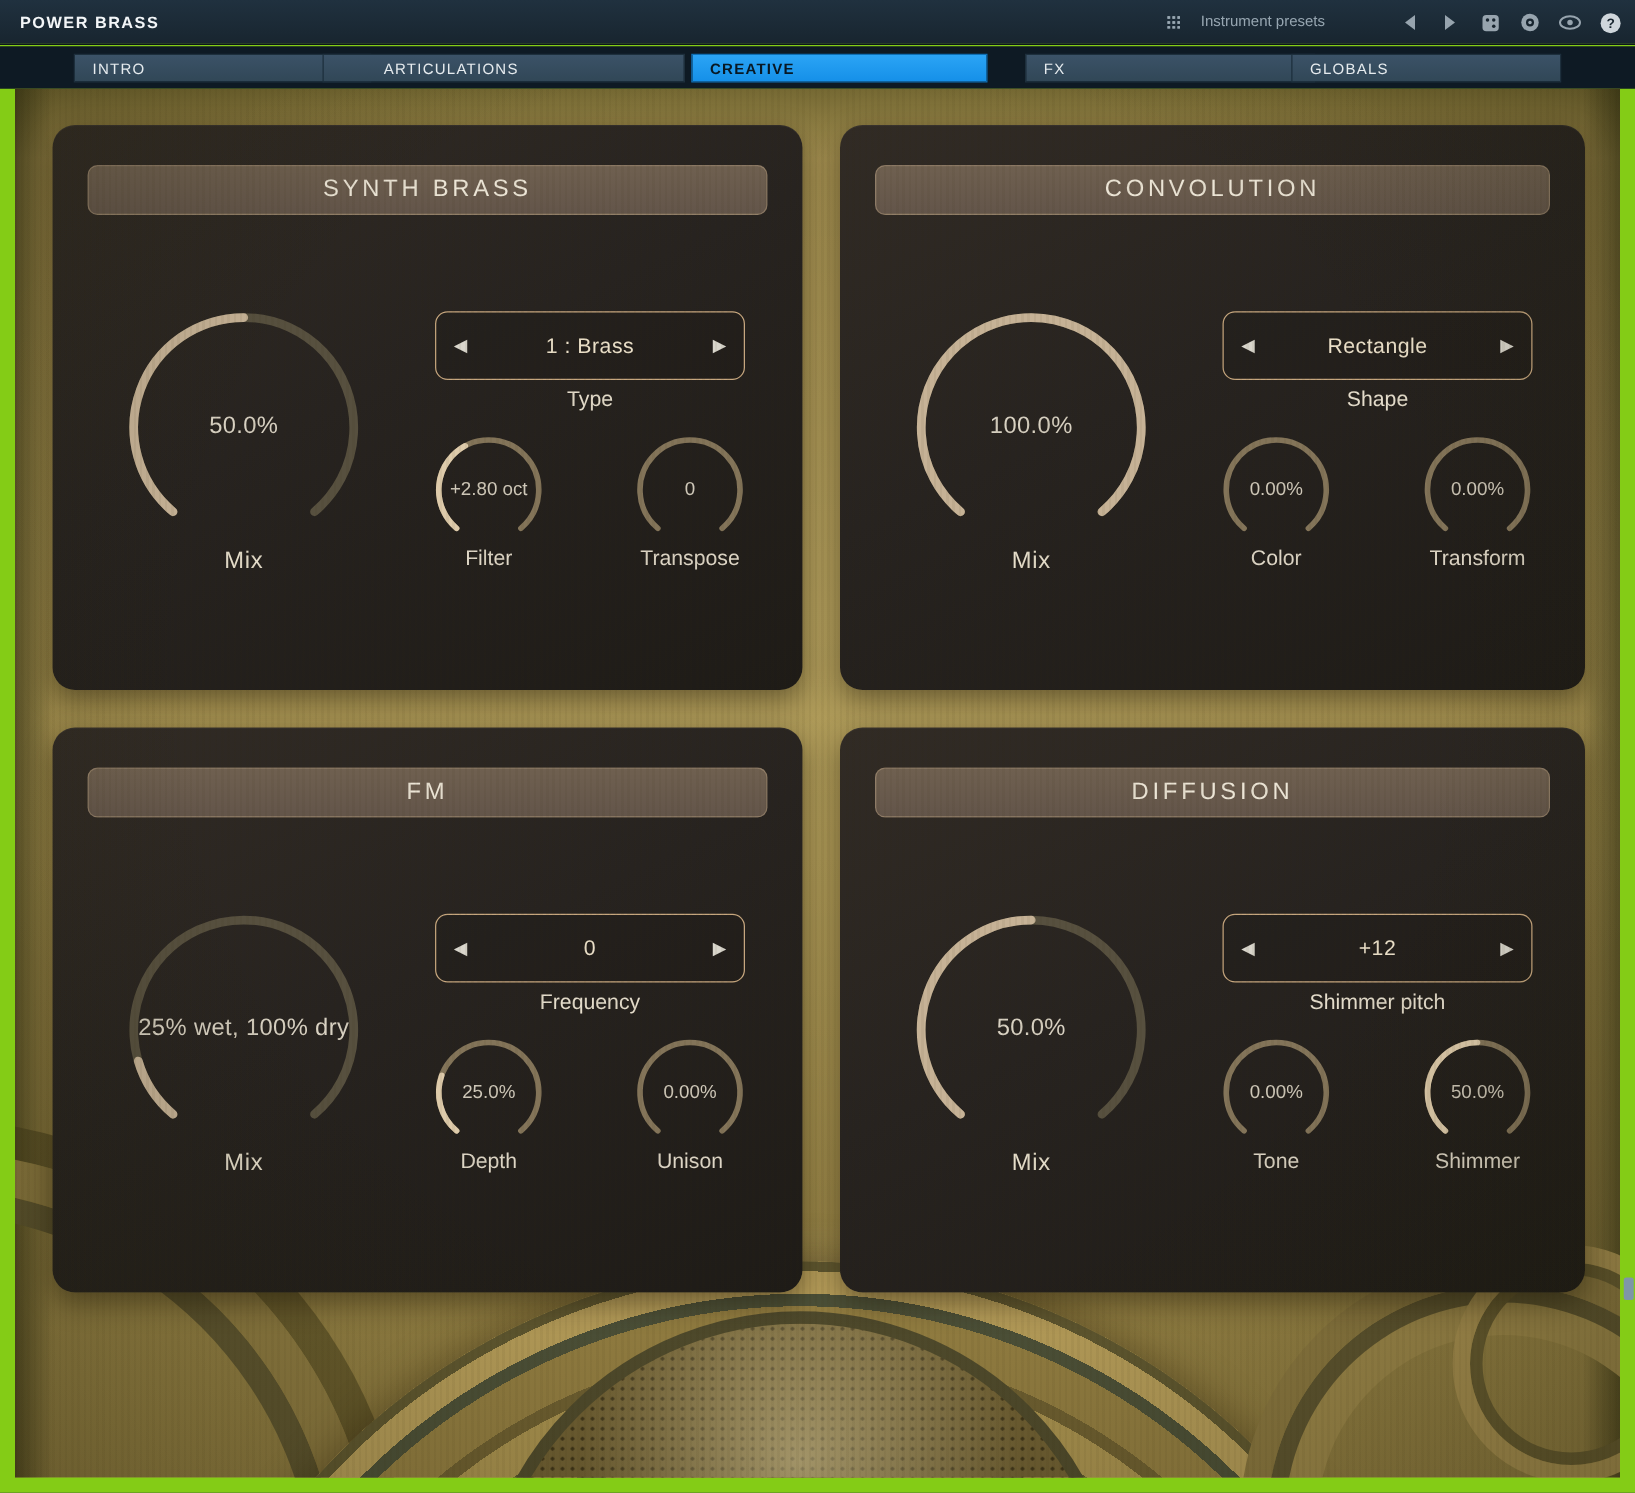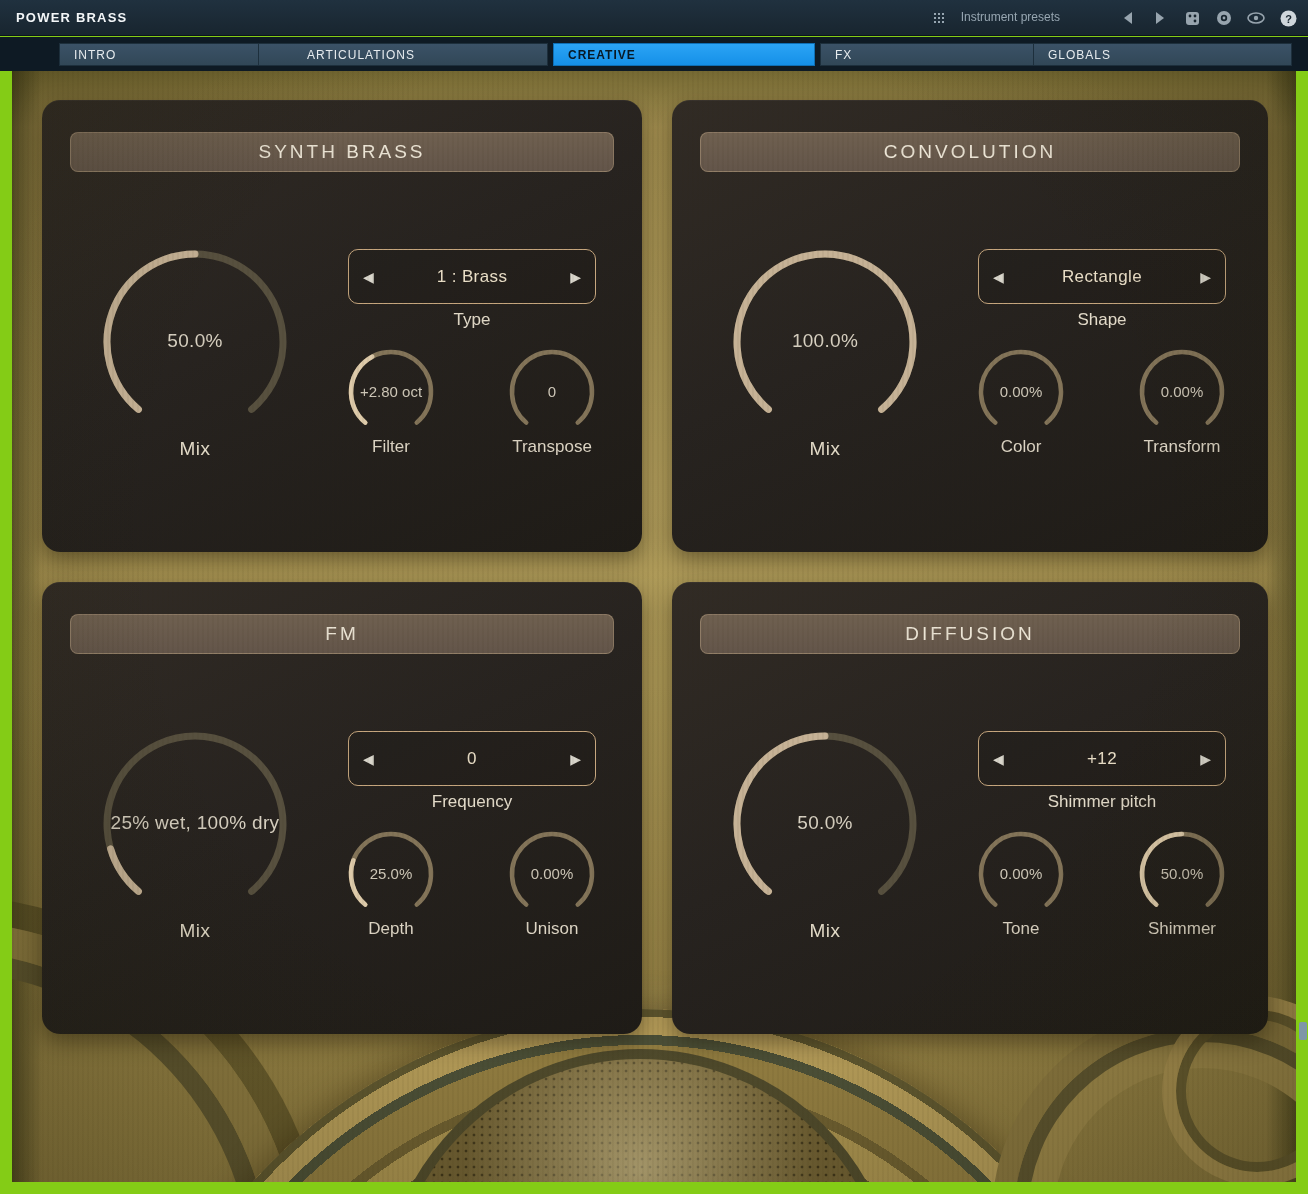--- a/index.html
+++ b/index.html
@@ -147,23 +147,23 @@
           <circle cx="8.5" cy="8.5" r="8" fill="#cfd6db"></circle>
           <text x="8.5" y="12.5" text-anchor="middle" font-size="11" font-weight="bold" fill="#17242e" font-family="Liberation Sans, sans-serif">?</text>
         </svg>
       </div>
     </div>
   </div>
 
   <div class="tabbar">
     <div class="tab" style="left:16px;  width:238px;margin-left:43px;">INTRO</div>
     <div class="tab" style="left:258px; width:290px;padding-left:48px;">ARTICULATIONS</div>
-    <div class="tab active" style="left:553px; width:262px;">CREATIVE</div>
+    <div class="tab active" style="left:553px; width:237px;">CREATIVE</div>
     <div class="tab" style="left:820px; width:232px;">FX</div>
-    <div class="tab" style="left:1033px;width:259px;">GLOBALS</div>
+    <div class="tab" style="left:1033px;width:216px;">GLOBALS</div>
   </div>
 
   <div class="content">
     <div class="deco deco-ring-l"></div>
     <div class="deco deco-speaker"></div>
     <div class="deco deco-mesh"></div>
     <div class="deco deco-ring-r1"></div>
     <div class="deco deco-ring-r2"></div>
 
     <section class="panel p-tl">

